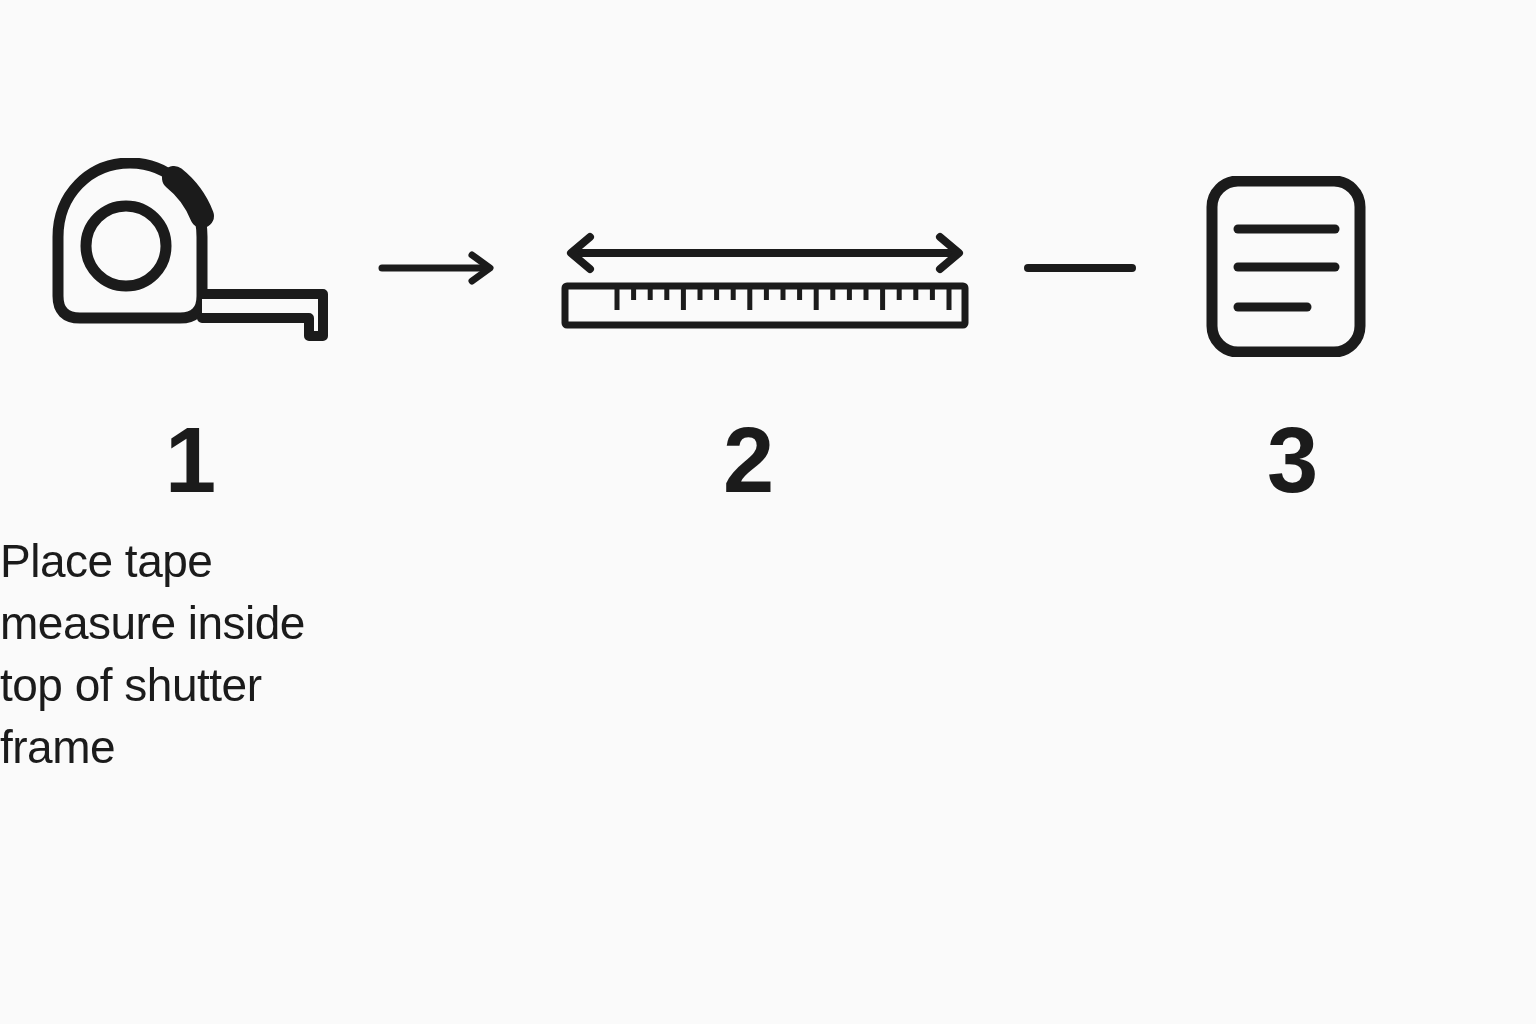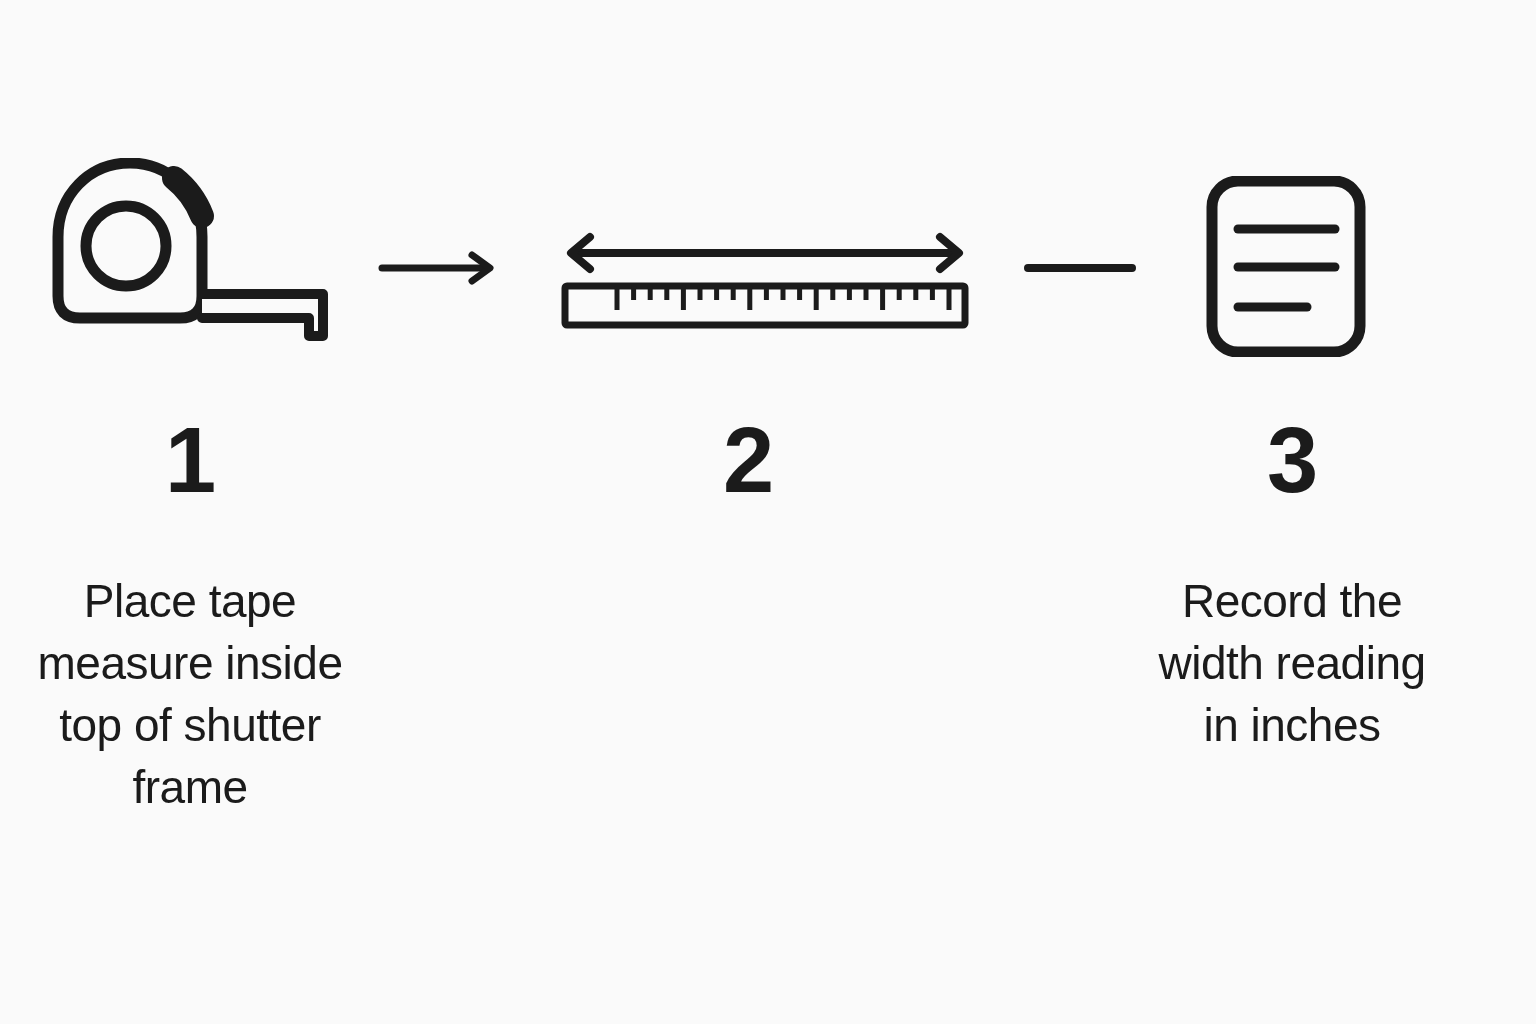--- a/index.html
+++ b/index.html
@@ -32,24 +32,22 @@
     line-height: 1;
     text-align: center;
     letter-spacing: -1px;
   }
   .step-caption {
     position: absolute;
     top: 530px;
     font-size: 46px;
     font-weight: 400;
     line-height: 62px;
-    text-align: center;
     white-space: pre-line;
     letter-spacing: -0.5px;
-    margin-top: 40px;
   }
   .col-1 { left: 0px;    width: 380px; }
   .col-2 { left: 548px;  width: 400px; }
   .col-3 { left: 1100px; width: 384px; }
 </style>
 </head>
 <body>
 
 <div class="canvas">
 
@@ -85,17 +83,14 @@
   </svg>
 
   <div class="step-number col-1">1</div>
   <div class="step-number col-2">2</div>
   <div class="step-number col-3">3</div>
 
   <div class="step-caption col-1">Place tape
 measure inside
 top of shutter
 frame</div>
-  <div class="step-caption col-3">Record the
-width reading
-in inches</div>
 
 </div>
 
 </body></html>

